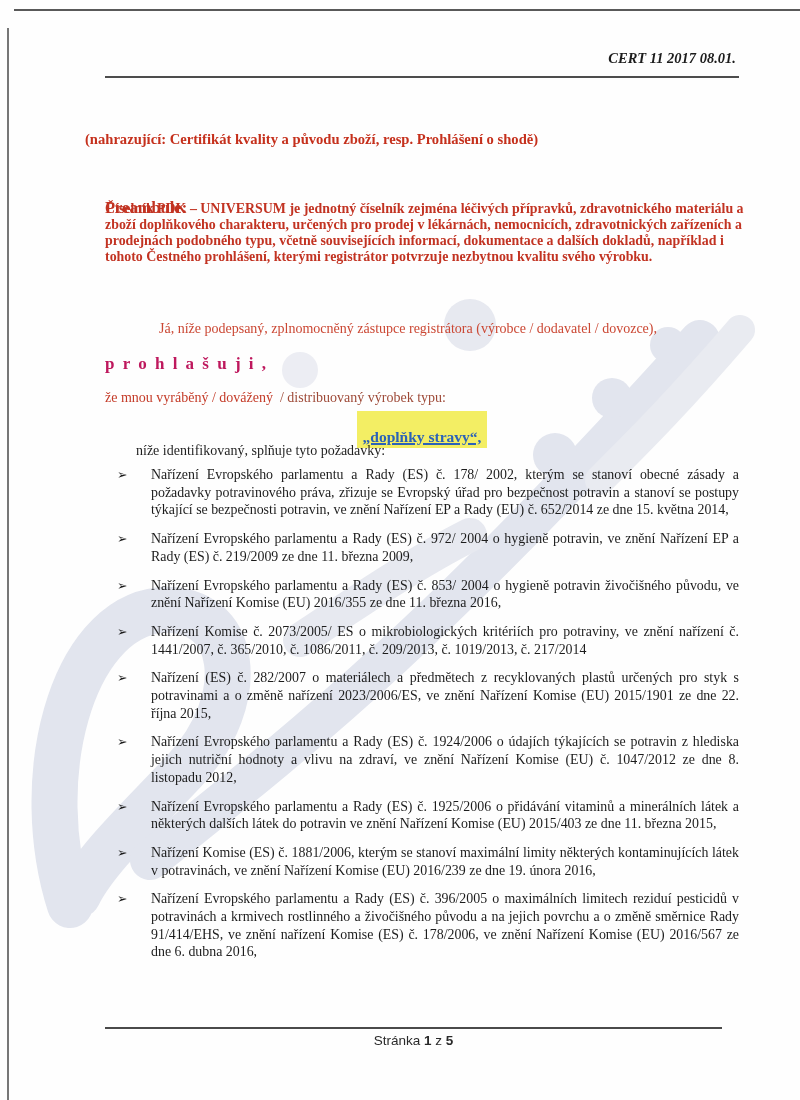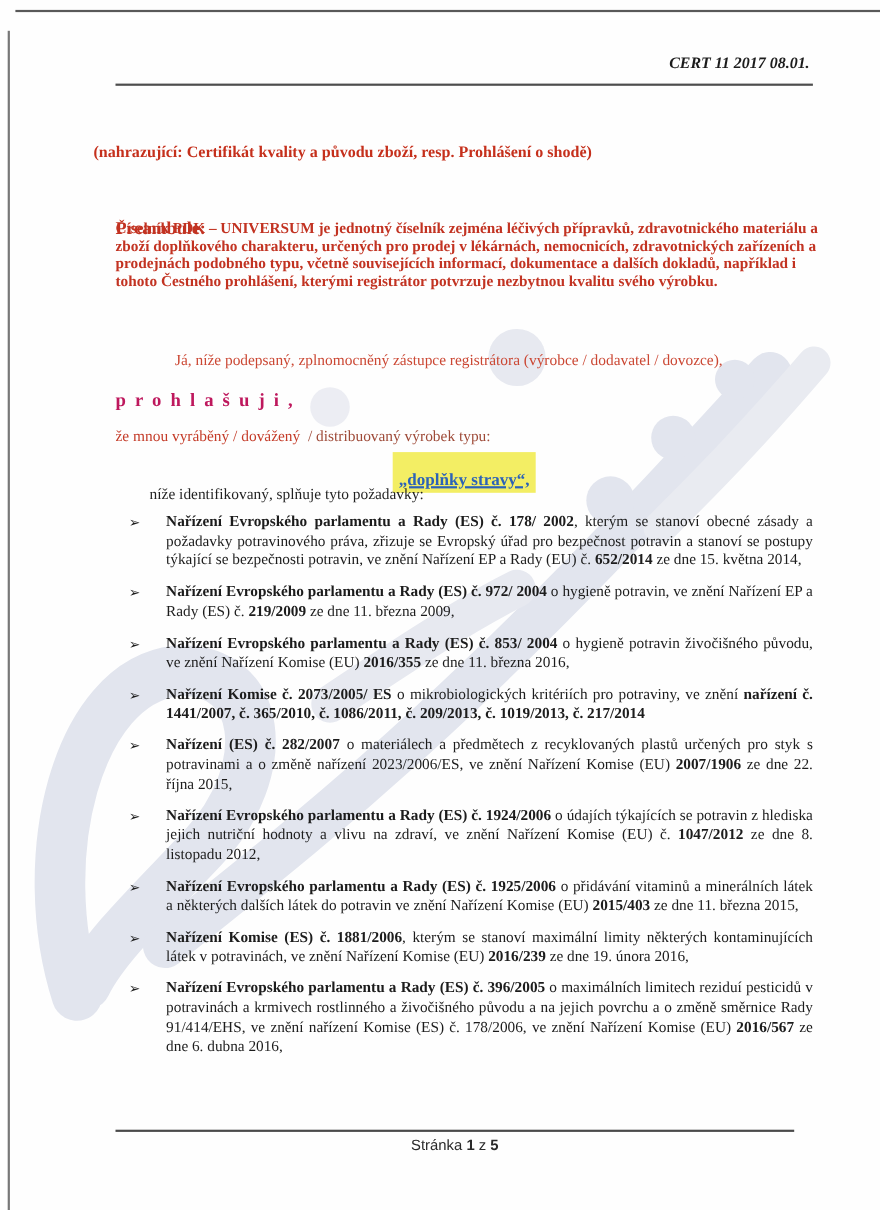--- a/index.html
+++ b/index.html
@@ -73,21 +73,21 @@
     font-size:13.9px;line-height:17.7px;color:#1c1c1c;
   }
   .bullet{
     position:relative;padding-left:46px;margin-bottom:11px;
     text-align:justify;
   }
   .bullet .marker{
     position:absolute;left:12px;top:0;font-size:12.5px;color:#1c1c1c;
     font-family:"DejaVu Sans", sans-serif;
   }
-  .bullet b{font-weight:700;}
+  .bullet b{font-weight:400;}
 
   .footer-rule{position:absolute;top:1027px;left:105px;width:617px;height:2px;background:#4a4a4a;}
   .footer{
     position:absolute;top:1033px;left:105px;width:617px;text-align:center;
     font-family:Liberation Sans, sans-serif;font-size:13.5px;color:#2a2a2a;
   }
   .footer span{white-space:pre;}
   .footer .pg{font-weight:700;}
 </style>
 </head>
@@ -133,21 +133,21 @@
     <span class="product-type">„doplňky stravy“,</span>
   </div>
 
   <div class="req-intro">níže identifikovaný, splňuje tyto požadavky:</div>
 
   <div class="bullets" id="bullet-list">
       <div class="bullet"><span class="marker">➢</span><b>Nařízení Evropského parlamentu a Rady (ES) č. 178/ 2002</b><span>, kterým se stanoví obecné zásady a požadavky potravinového práva, zřizuje se Evropský úřad pro bezpečnost potravin a stanoví se postupy týkající se bezpečnosti potravin, ve znění Nařízení EP a Rady (EU) č. </span><b>652/2014</b><span> ze dne 15. května 2014,</span></div>
       <div class="bullet"><span class="marker">➢</span><b>Nařízení Evropského parlamentu a Rady (ES) č. 972/ 2004</b><span> o hygieně potravin, ve znění Nařízení EP a Rady (ES) č. </span><b>219/2009</b><span> ze dne 11. března 2009,</span></div>
       <div class="bullet"><span class="marker">➢</span><b>Nařízení Evropského parlamentu a Rady (ES) č. 853/ 2004</b><span> o hygieně potravin živočišného původu, ve znění Nařízení Komise (EU) </span><b>2016/355</b><span> ze dne 11. března 2016,</span></div>
       <div class="bullet"><span class="marker">➢</span><b>Nařízení Komise č. 2073/2005/ ES</b><span> o mikrobiologických kritériích pro potraviny, ve znění </span><b>nařízení č. 1441/2007, č. 365/2010, č. 1086/2011, č. 209/2013, č. 1019/2013, č. 217/2014</b></div>
-      <div class="bullet"><span class="marker">➢</span><b>Nařízení (ES) č. 282/2007</b><span> o materiálech a předmětech z recyklovaných plastů určených pro styk s potravinami a o změně nařízení 2023/2006/ES, ve znění Nařízení Komise (EU) </span><b>2007/1906</b><span> ze dne 22. října 2015,</span></div>
+      <div class="bullet"><span class="marker">➢</span><b>Nařízení (ES) č. 282/2007</b><span> o materiálech a předmětech z recyklovaných plastů určených pro styk s potravinami a o změně nařízení 2023/2006/ES, ve znění Nařízení Komise (EU) </span><b>2015/1901</b><span> ze dne 22. října 2015,</span></div>
       <div class="bullet"><span class="marker">➢</span><b>Nařízení Evropského parlamentu a Rady (ES) č. 1924/2006</b><span>  o údajích týkajících se potravin z hlediska jejich nutriční hodnoty a vlivu na zdraví, ve znění Nařízení Komise (EU) č. </span><b>1047/2012</b><span> ze dne 8. listopadu 2012,</span></div>
       <div class="bullet"><span class="marker">➢</span><b>Nařízení Evropského parlamentu a Rady (ES) č. 1925/2006</b><span>  o přidávání vitaminů a minerálních látek a některých dalších látek do potravin ve znění Nařízení Komise (EU) </span><b>2015/403</b><span> ze dne 11. března 2015,</span></div>
       <div class="bullet"><span class="marker">➢</span><b>Nařízení Komise (ES) č. 1881/2006</b><span>, kterým se stanoví maximální limity některých kontaminujících látek v potravinách, ve znění Nařízení Komise (EU) </span><b>2016/239</b><span> ze dne 19. února 2016,</span></div>
       <div class="bullet"><span class="marker">➢</span><b>Nařízení Evropského parlamentu a Rady (ES) č. 396/2005</b><span> o maximálních limitech reziduí pesticidů v potravinách a krmivech rostlinného a živočišného původu a na jejich povrchu a o změně směrnice Rady 91/414/EHS, ve znění nařízení Komise (ES) č. 178/2006, ve znění Nařízení Komise (EU) </span><b>2016/567</b><span> ze dne 6. dubna 2016,</span></div>
     </div>
 
   <div class="footer-rule"></div>
   <div class="footer">
     <span>Stránka </span><span class="pg">1</span><span> z </span><span class="pg">5</span>
   </div>

